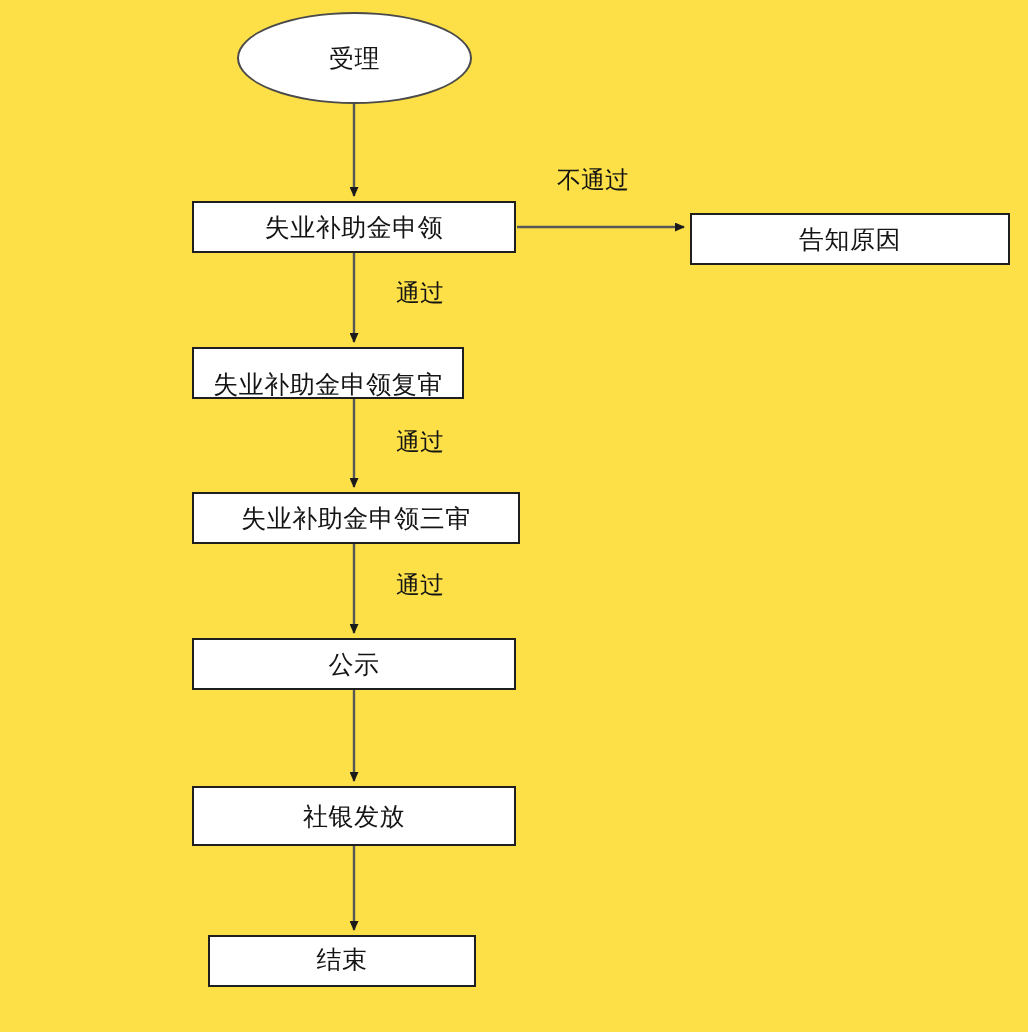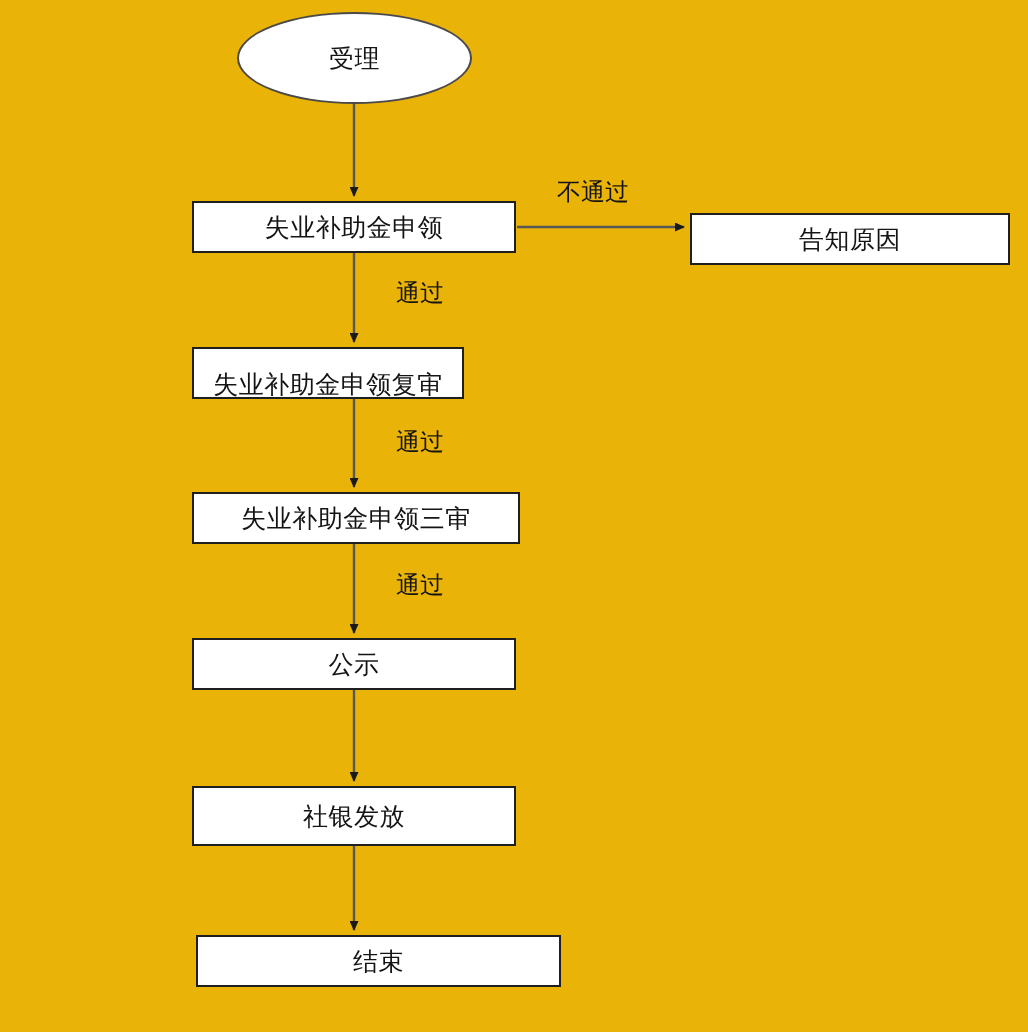--- a/index.html
+++ b/index.html
@@ -9,21 +9,21 @@
     background: #ffffff;
   }
   body {
     font-family: "Liberation Sans", "DejaVu Sans", sans-serif;
     color: #1a1a1a;
   }
   #flowchart-canvas {
     position: relative;
     width: 1028px;
     height: 1032px;
-    background: #eab308;
+    background: #fde047;
     overflow: hidden;
   }
   #edge-layer {
     position: absolute;
     left: 0;
     top: 0;
     width: 1028px;
     height: 1032px;
     pointer-events: none;
   }
@@ -103,25 +103,25 @@
   </div>
 
   <div class="node node-process" style="left:192px; top:638px; width:324px; height:52px;">
     <span class="node-label">公示</span>
   </div>
 
   <div class="node node-process" style="left:192px; top:786px; width:324px; height:60px;">
     <span class="node-label">社银发放</span>
   </div>
 
-  <div class="node node-process" style="left:196px; top:935px; width:365px; height:52px;">
+  <div class="node node-process" style="left:208px; top:935px; width:268px; height:52px;font-family:Liberation Mono, monospace;">
     <span class="node-label">结束</span>
   </div>
 
-  <span class="edge-label" style="left:557px; top:180px;">不通过</span>
+  <span class="edge-label" style="left:557px; top:168px;">不通过</span>
 
   <span class="edge-label" style="left:396px; top:281px;">通过</span>
 
   <span class="edge-label" style="left:396px; top:430px;">通过</span>
 
   <span class="edge-label" style="left:396px; top:573px;">通过</span>
 
 </div>
 
 </body></html>

